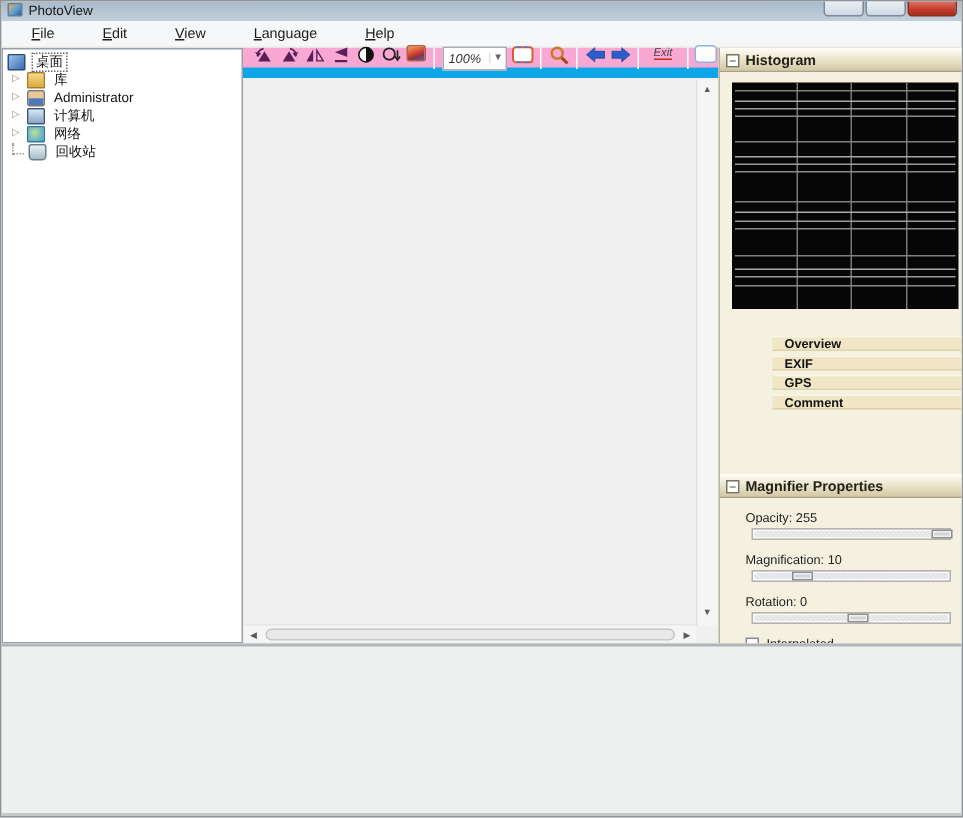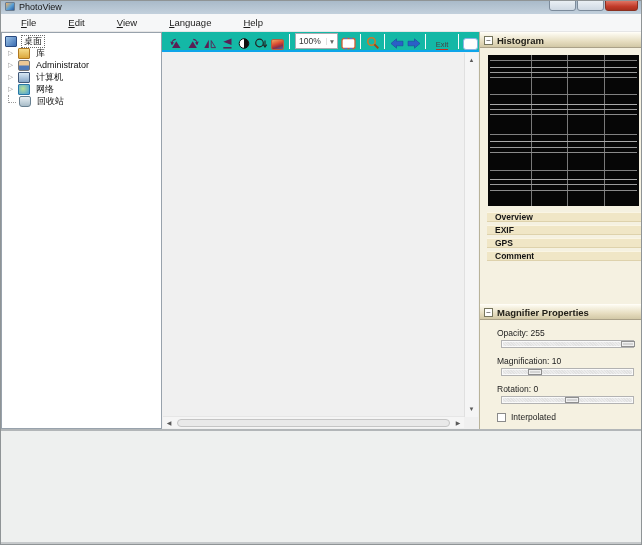--- a/index.html
+++ b/index.html
@@ -44,22 +44,22 @@
   .ti-user    { background:linear-gradient(#ecc795 45%,#4f78b8 55%); border:1px solid #777; border-radius:2px; }
   .ti-computer{ background:linear-gradient(#d8e8f4,#88a8c8); border:1px solid #405878; }
   .ti-network { background:radial-gradient(circle at 40% 40%,#b8e098,#48a0d8); border:1px solid #2878a8; }
   .ti-control { background:linear-gradient(#e8f0f8,#9ab4cf); border:1px solid #506880; }
   .ti-recycle { background:linear-gradient(#e8f0f4,#a8bcc8); border:1px solid #688090; border-radius:2px 2px 3px 3px; }
   .tlabel { white-space:nowrap; padding:0 2px; line-height:11px; }
   .tlabel.selected { border:1px dotted #6a6a6a; }
 
   
   .toolbar { position:absolute; left:161px; top:31px; width:317px; height:20px;
-    background:#14b8a6; border-bottom:2px solid #0ea5e9; display:flex; align-items:center; padding-left:5px; }
-  .tbtn { width:17px; height:17px; display:flex; align-items:flex-end; justify-content:center; flex:0 0 auto; }
+    background:#f9a8d4; border-bottom:7px solid #0ea5e9; display:flex; align-items:center; padding-left:5px;font-style:italic; }
+  .tbtn { width:17px; height:17px; display:flex; align-items:flex-start; justify-content:center; flex:0 0 auto; }
   .tsep { width:1px; height:15px; background:#d2d2d2; border-right:1px solid #fbfbfb; margin:0 3px; flex:0 0 auto; }
   .photo-chip { width:13px; height:11px; border-radius:2px; border:1px solid #b86040;
     background:linear-gradient(160deg,#f0a860 0%,#d84830 45%,#8a3048 70%,#4868b0 100%); }
   .zoom-combo { width:50px; height:16px; background:#fff; border:1px solid #abadb3;
     display:flex; align-items:center; font-size:8.5px; color:#333; margin:0 2px; }
   .zoom-combo .val { flex:1; padding-left:3px; }
   .combo-arrow { width:11px; text-align:center; font-size:6.5px; color:#666; border-left:1px solid #e0e0e0; }
   .exit-text { font-size:7.5px; color:#444; border-bottom:1px solid #c03020; line-height:9px; }
   .frame-chip { width:15px; height:12px; border:1px solid #8ab4e4; border-radius:3px; background:#fdfdfd; }
 
@@ -78,21 +78,21 @@
   
   .right-panel { position:absolute; left:478px; top:31px; width:164px; height:397px;
     background:#f5f1e1; border-left:1px solid #b9b39a; overflow:hidden; }
   .pane-header { height:16px; display:flex; align-items:center;
     background:linear-gradient(#fdfbf1,#e6ddc0 60%,#d2c8a6);
     border-bottom:1px solid #aaa188; border-top:1px solid #fffdf6; }
   .collapse-box { width:9px; height:9px; background:#fff; border:1px solid #77765e; margin:0 4px 0 4px;
     font-size:8px; line-height:7px; text-align:center; color:#333; }
   .pane-title { font-size:9.5px; font-weight:bold; color:#23211a; }
   .hist-box { margin:7px 4px 0 8px; width:151px; height:151px; background:#060606; }
-  .sections { margin-top:6px; }
+  .sections { margin-top:18px;padding-left:28px; }
   .section-bar { height:10px; margin:0 0 3px 7px; background:#f0e6c6;
     border-top:1px solid #faf5e4; border-bottom:1px solid #ded2ac;
     font-size:8.5px; font-weight:bold; color:#141414; line-height:9px; padding-left:8px; }
   .comment-space { height:40px; }
   .mag-controls { padding:8px 0 0 17px; }
   .ctl-label { font-size:8.5px; color:#222; margin-bottom:2px; }
   .slider { position:relative; width:133px; height:8px; margin:0 0 8px 4px;
     background:repeating-linear-gradient(45deg,#ececec 0 1px,#e2e2e2 1px 2px);
     border:1px solid #b2b2b2; box-shadow:inset 0 0 0 1px #fafafa; }
   .slider-thumb { position:absolute; top:0; width:14px; height:6px; background:#d4d4d4;

